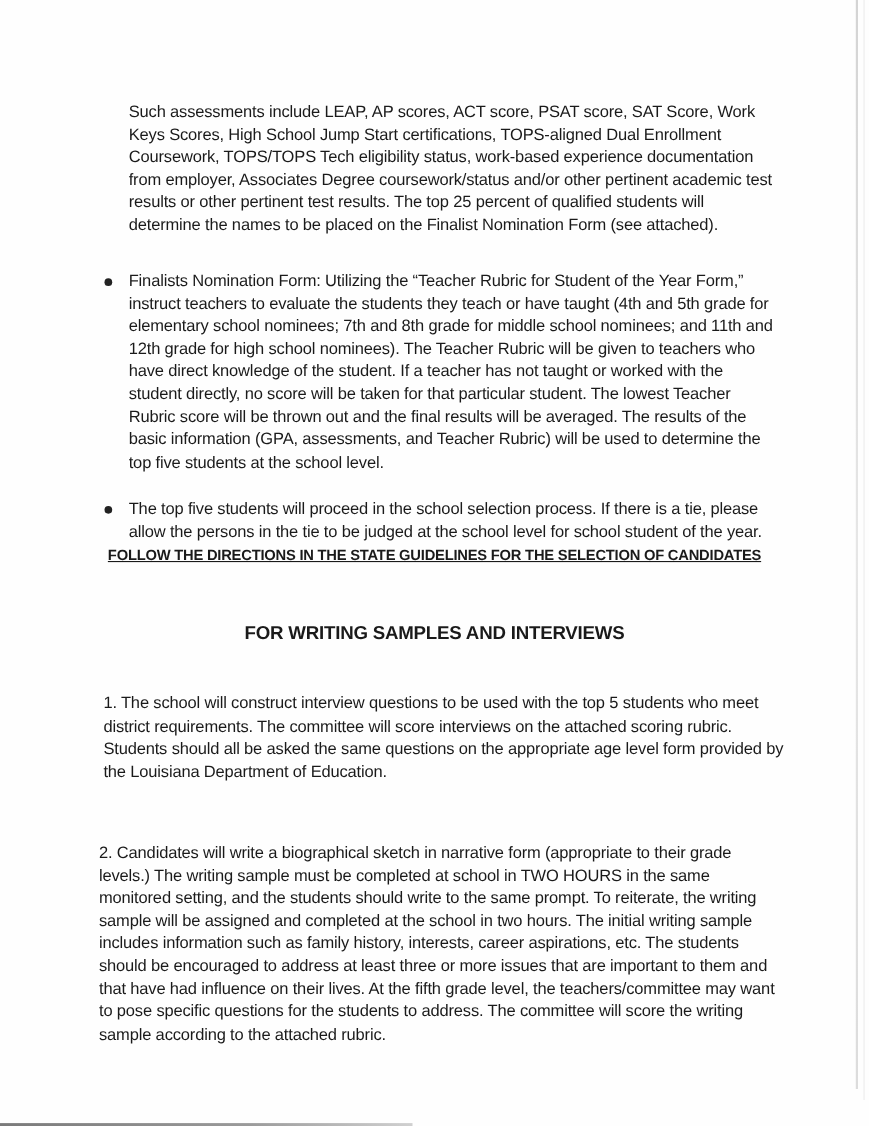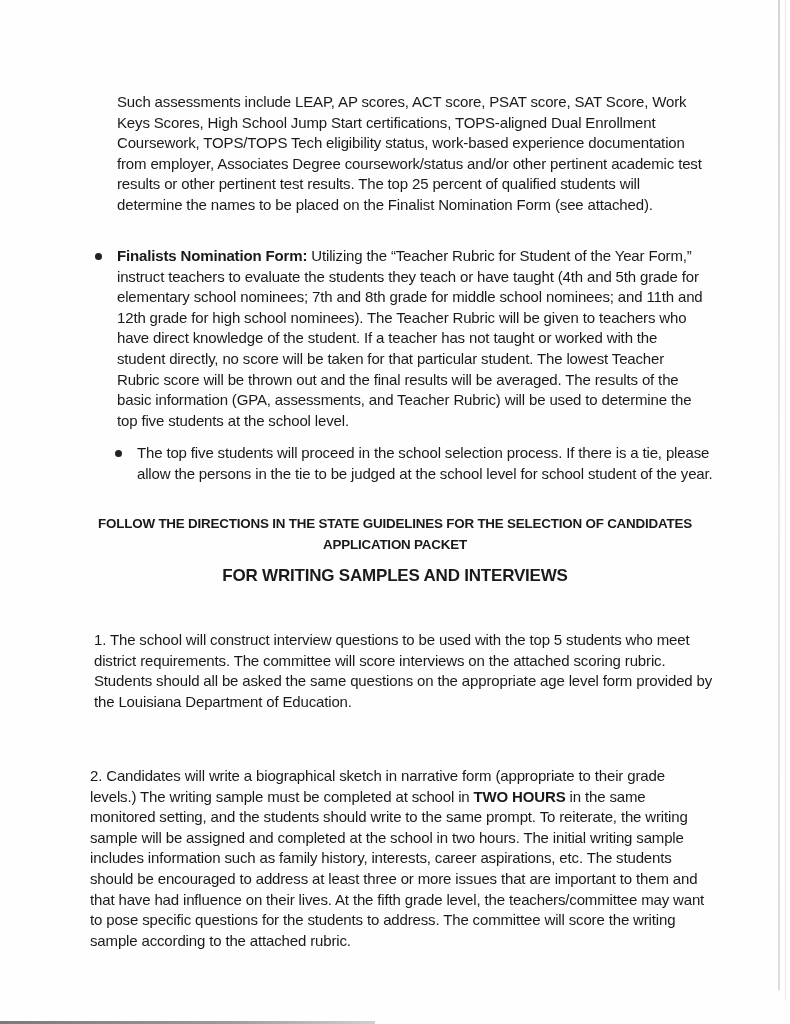--- a/index.html
+++ b/index.html
@@ -40,33 +40,33 @@
     .bullet-dot {
       position: absolute;
       left: -22px;
       top: 7px;
       width: 7px;
       height: 7px;
       border-radius: 50%;
       background: #222;
     }
     .bullet-1 { top: 246px; }
-    .bullet-2 { top: 443px; margin-left: 20px; }
-    .bold { font-weight: bold; }
+    .bullet-2 { top: 453px; }
+    .bold { font-weight: normal; }
     .heading {
       position: absolute;
       left: 90px;
       width: 610px;
       text-align: center;
       font-weight: bold;
       font-size: 13.4px;
       line-height: 21px;
       letter-spacing: -0.2px;
     }
-    .heading-1 { top: 513px; }
+    .heading-1 { top: 494px; text-decoration: underline; }
     .heading-2 { top: 565px; }
     .heading-2b { font-size: 17px; }
     .numbered {
       position: absolute;
       left: 90px;
       width: 620px;
     }
     .num-1 { top: 626px; }
     .num-2 { top: 766px; }
     .scan-edge {
@@ -106,21 +106,20 @@
     <span class="bold">Finalists Nomination Form:</span><span> Utilizing the “Teacher Rubric for Student of the Year Form,” instruct teachers to evaluate the students they teach or have taught (4th and 5th grade for elementary school nominees; 7th and 8th grade for middle school nominees; and 11th and 12th grade for high school nominees). The Teacher Rubric will be given to teachers who have direct knowledge of the student. If a teacher has not taught or worked with the student directly, no score will be taken for that particular student. The lowest Teacher Rubric score will be thrown out and the final results will be averaged. The results of the basic information (GPA, assessments, and Teacher Rubric) will be used to determine the top five students at the school level.</span>
   </div>
 
   <div class="bullet-block bullet-2 text">
     <span class="bullet-dot"></span>
     <span>The top five students will proceed in the school selection process. If there is a tie, please allow the persons in the tie to be judged at the school level for school student of the year.</span>
   </div>
 
   <div class="heading heading-1">
     <div>FOLLOW THE DIRECTIONS IN THE STATE GUIDELINES FOR THE SELECTION OF CANDIDATES</div>
-    <div>APPLICATION PACKET</div>
   </div>
 
   <div class="heading heading-2 heading-2b">
     <div>FOR WRITING SAMPLES AND INTERVIEWS</div>
   </div>
 
   <p class="text numbered num-1" style="margin:4px">1. The school will construct interview questions to be used with the top 5 students who meet district requirements. The committee will score interviews on the attached scoring rubric. Students should all be asked the same questions on the appropriate age level form provided by the Louisiana Department of Education.</p>
 
   <p class="text numbered num-2" style="margin:0">
     <span>2. Candidates will write a biographical sketch in narrative form (appropriate to their grade levels.) The writing sample must be completed at school in </span><span class="bold">TWO HOURS</span><span> in the same monitored setting, and the students should write to the same prompt. To reiterate, the writing sample will be assigned and completed at the school in two hours. The initial writing sample includes information such as family history, interests, career aspirations, etc. The students should be encouraged to address at least three or more issues that are important to them and that have had influence on their lives. At the fifth grade level, the teachers/committee may want to pose specific questions for the students to address. The committee will score the writing sample according to the attached rubric.</span>

